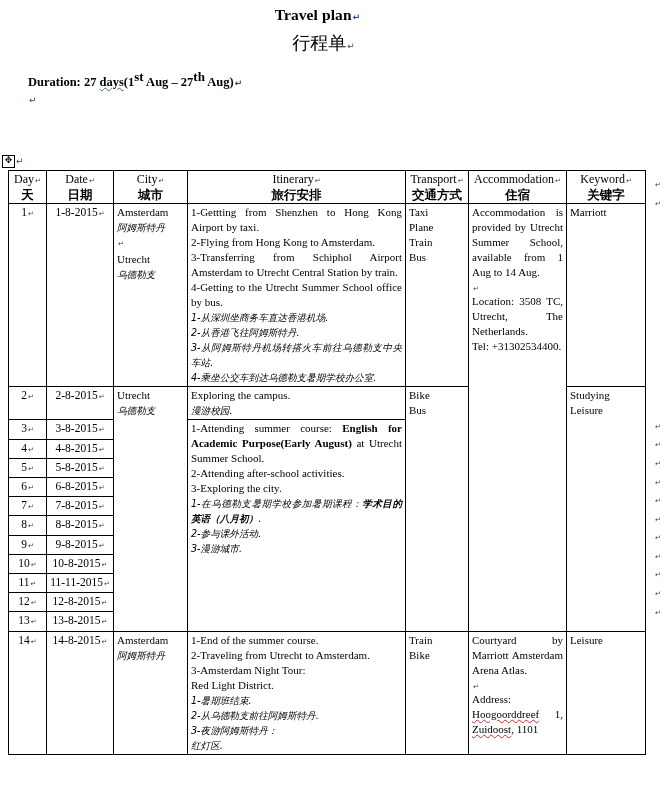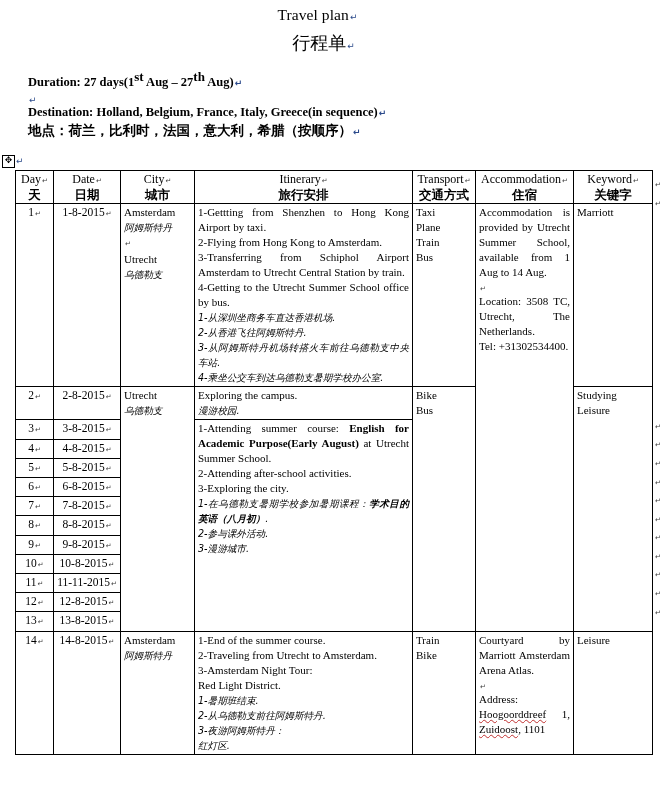--- a/index.html
+++ b/index.html
@@ -19,21 +19,21 @@
   .page {
     position: relative;
     width: 671px;
     height: 802px;
     box-sizing: border-box;
   }
 
   
   .title-en {
     text-align: center;
-    font-weight: normal;
+    font-weight: bold;
     font-size: 15.5px;
     letter-spacing: 0.1px;
     margin: 6px 0 0 0;
     padding-right: 36px;
   }
   .title-zh {
     text-align: center;
     font-size: 18px;
     font-family: "DejaVu Sans", "Liberation Sans", sans-serif;
     margin: 7px 0 0 0;
@@ -71,20 +71,21 @@
     font-family: "DejaVu Sans", "Liberation Sans", sans-serif;
     white-space: nowrap;
   }
   .meta-gap {
     height: 13px;
     line-height: 13px;
     padding-left: 28px;
   }
   sup { font-size: 13px; vertical-align: super; }
   .sq-wave {
+    text-decoration: underline;
     text-decoration-style: wavy;
     text-decoration-color: #3f7f3f;
     text-decoration-thickness: 1px;
   }
   .sq-wave-red {
     text-decoration: underline;
     text-decoration-style: wavy;
     text-decoration-color: #c03030;
     text-decoration-thickness: 1px;
   }
@@ -109,21 +110,21 @@
     left: 16px;
     top: 150px;
     font-size: 9px;
     color: #2b4a8b;
     font-family: "DejaVu Sans", sans-serif;
   }
 
   
   .tbl-wrap {
     position: absolute;
-    left: 15px;
+    left: 8px;
     top: 164px;
     width: 637px;
   }
   table.plan {
     border-collapse: collapse;
     table-layout: fixed;
     width: 637px;
     font-size: 11.3px;
   }
   table.plan td, table.plan th {
@@ -208,24 +209,20 @@
 
 <div class="page">
 
   <div class="title-en"><span>Travel plan</span><span class="pilcrow">↵</span></div>
   <div class="title-zh"><span>行程单</span><span class="pilcrow">↵</span></div>
 
   <div class="meta" style="margin-top:14px;">
     <div class="meta-line-en"><span>Duration: 27 </span><span class="sq-wave">days</span><span>(1</span><sup>st</sup><span> Aug – 27</span><sup>th</sup><span> Aug)</span><span class="pilcrow">↵</span></div>
   </div>
   <div class="meta-gap"><span class="pilcrow">↵</span></div>
-  <div class="meta">
-    <div class="meta-line-en"><span>Destination: Holland, Belgium, France, Italy, </span><span class="sq-wave">Greece</span><span>(in sequence)</span><span class="pilcrow">↵</span></div>
-    <div class="meta-line-zh"><span>地点：荷兰，比利时，法国，意大利，希腊（按顺序）</span><span class="pilcrow">↵</span></div>
-  </div>
 
   <div class="tbl-handle">✥</div>
   <div class="handle-mark">↵</div>
 
   <div class="tbl-wrap">
   <table class="plan">
     <colgroup>
       <col class="c-day">
           <col class="c-date">
           <col class="c-city">

